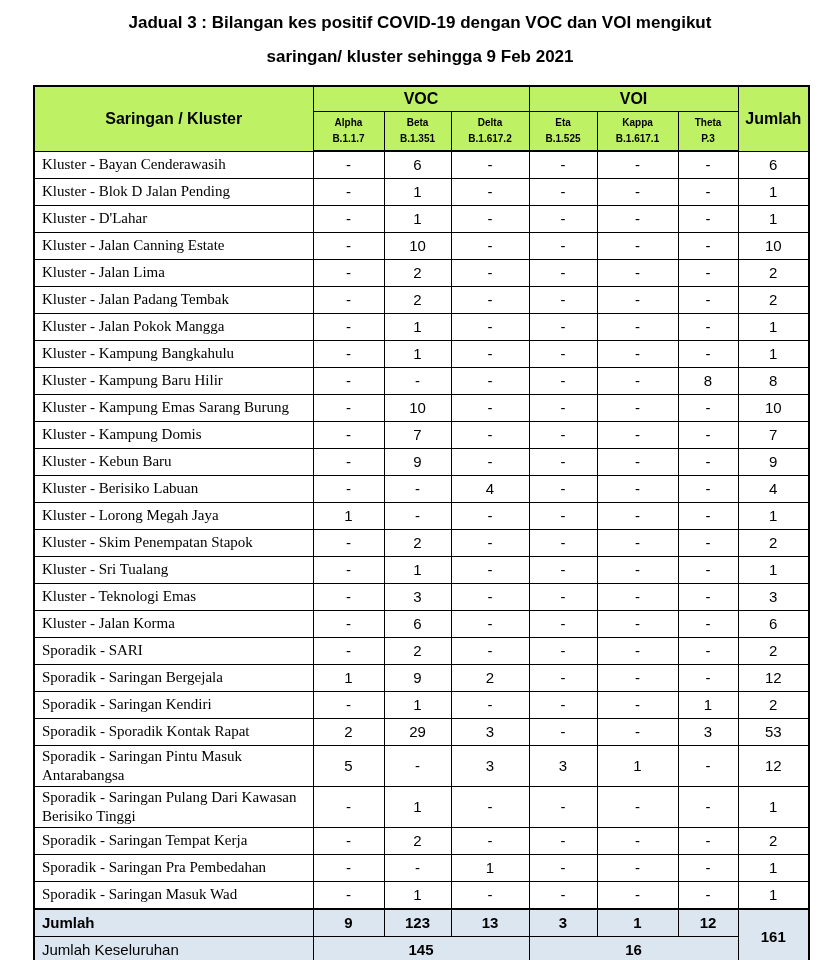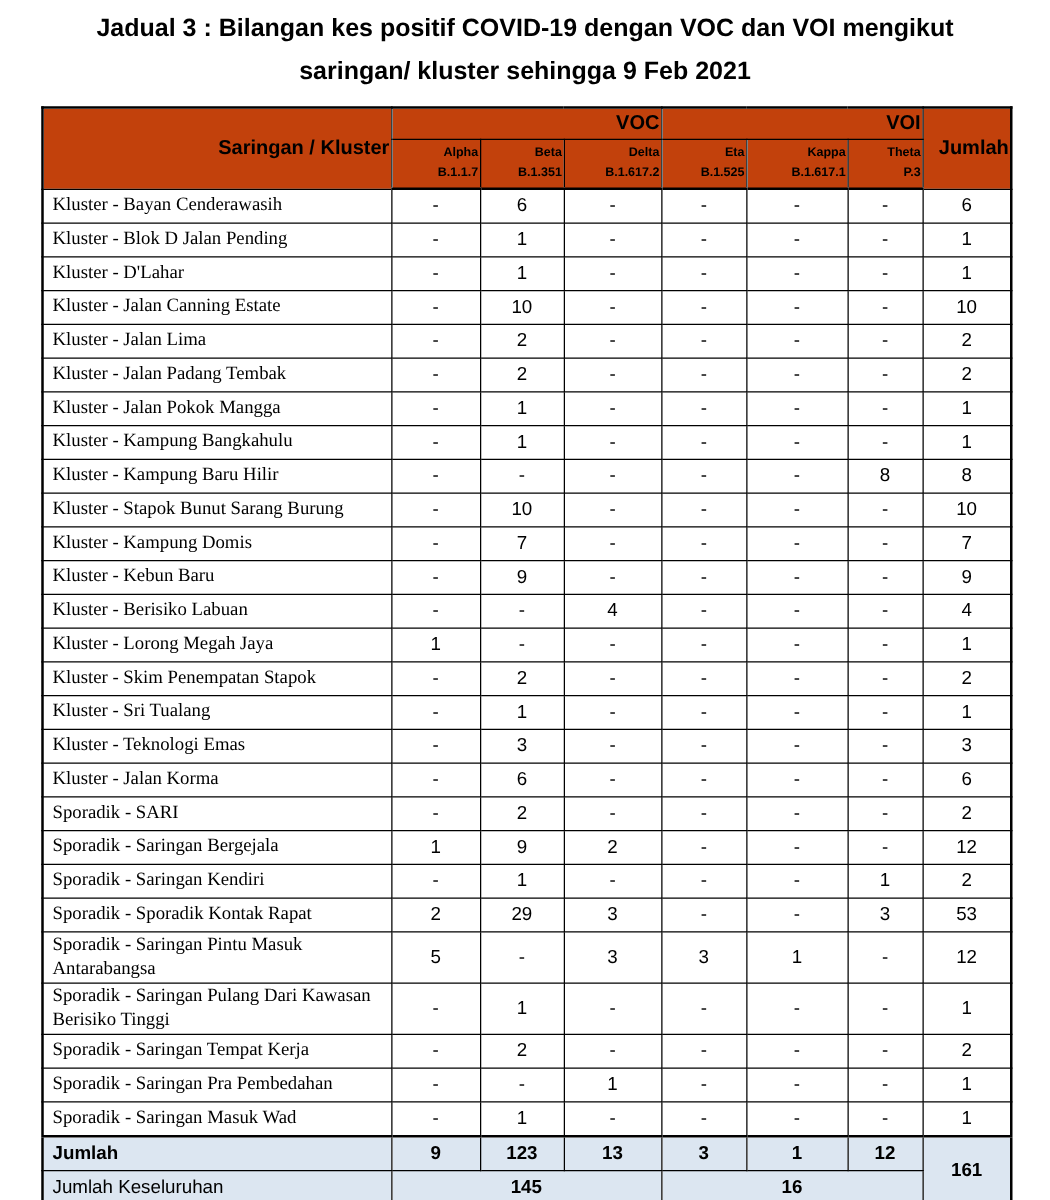--- a/index.html
+++ b/index.html
@@ -12,39 +12,39 @@
     color: #000000;
   }
   .page {
     width: 840px;
     height: 960px;
     overflow: hidden;
   }
   .doc-title {
     text-align: center;
     font-weight: bold;
-    font-size: 20px;
+    font-size: 17px;
     line-height: 34px;
     padding-top: 6px;
   }
   table.voc-table {
     border-collapse: collapse;
     table-layout: fixed;
     margin: 11px 0 0 33px;
     border: 2px solid #000;
     width: 775px;
   }
   .voc-table th, .voc-table td {
     border: 1px solid #000;
     overflow: hidden;
   }
   .voc-table thead th {
-    background: #c2410c;
+    background: #bef264;
     font-weight: bold;
-    text-align: right;
+    text-align: center;
     vertical-align: middle;
   }
   .group-row th { height: 22px; font-size: 16px; }
   .variant-row th {
     height: 36px;
     font-size: 10px;
     line-height: 16px;
     border-bottom: 2px solid #000;
   }
   .corner-th, .jumlah-th { font-size: 16px; }
@@ -217,21 +217,21 @@
           <td class="label-cell">Kluster - Kampung Baru Hilir</td>
           <td class="num-cell">-</td>
           <td class="num-cell">-</td>
           <td class="num-cell">-</td>
           <td class="num-cell">-</td>
           <td class="num-cell">-</td>
           <td class="num-cell">8</td>
           <td class="num-cell">8</td>
         </tr>
         <tr>
-          <td class="label-cell">Kluster - Stapok Bunut Sarang Burung</td>
+          <td class="label-cell">Kluster - Kampung Emas Sarang Burung</td>
           <td class="num-cell">-</td>
           <td class="num-cell">10</td>
           <td class="num-cell">-</td>
           <td class="num-cell">-</td>
           <td class="num-cell">-</td>
           <td class="num-cell">-</td>
           <td class="num-cell">10</td>
         </tr>
         <tr>
           <td class="label-cell">Kluster - Kampung Domis</td>

